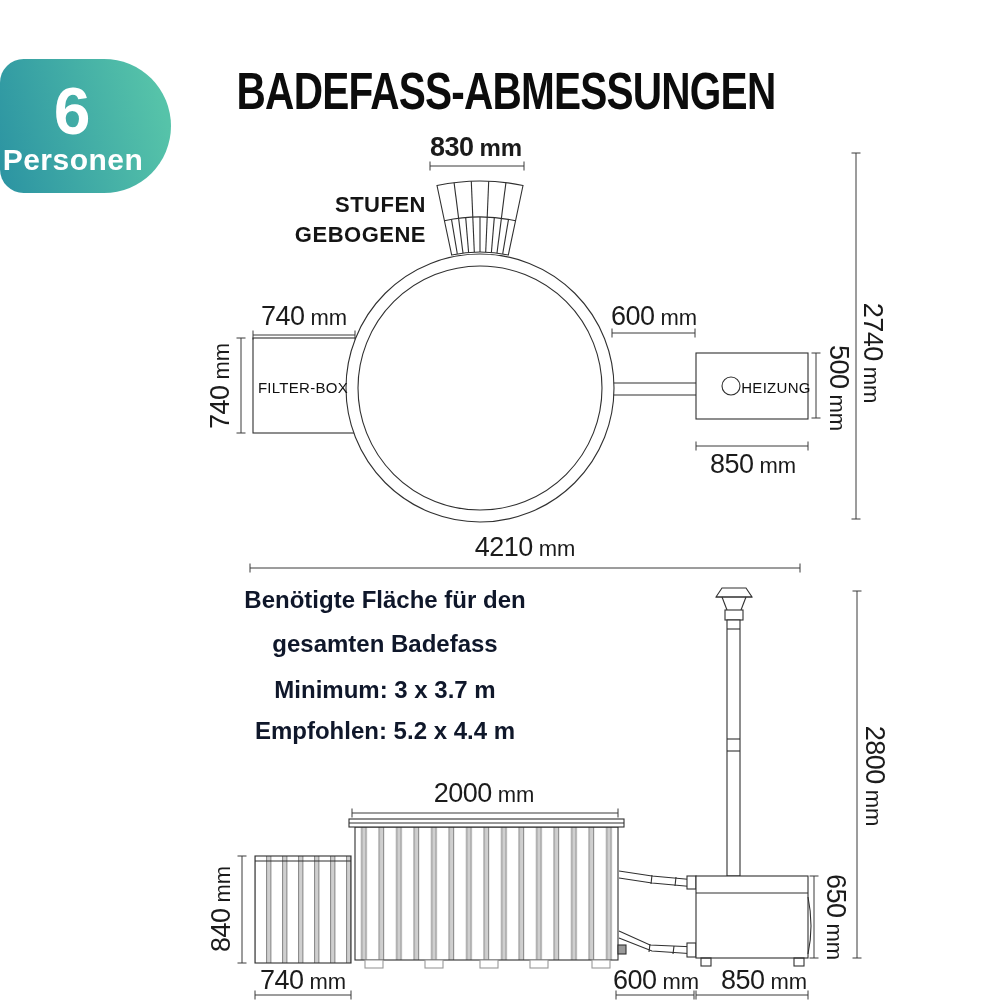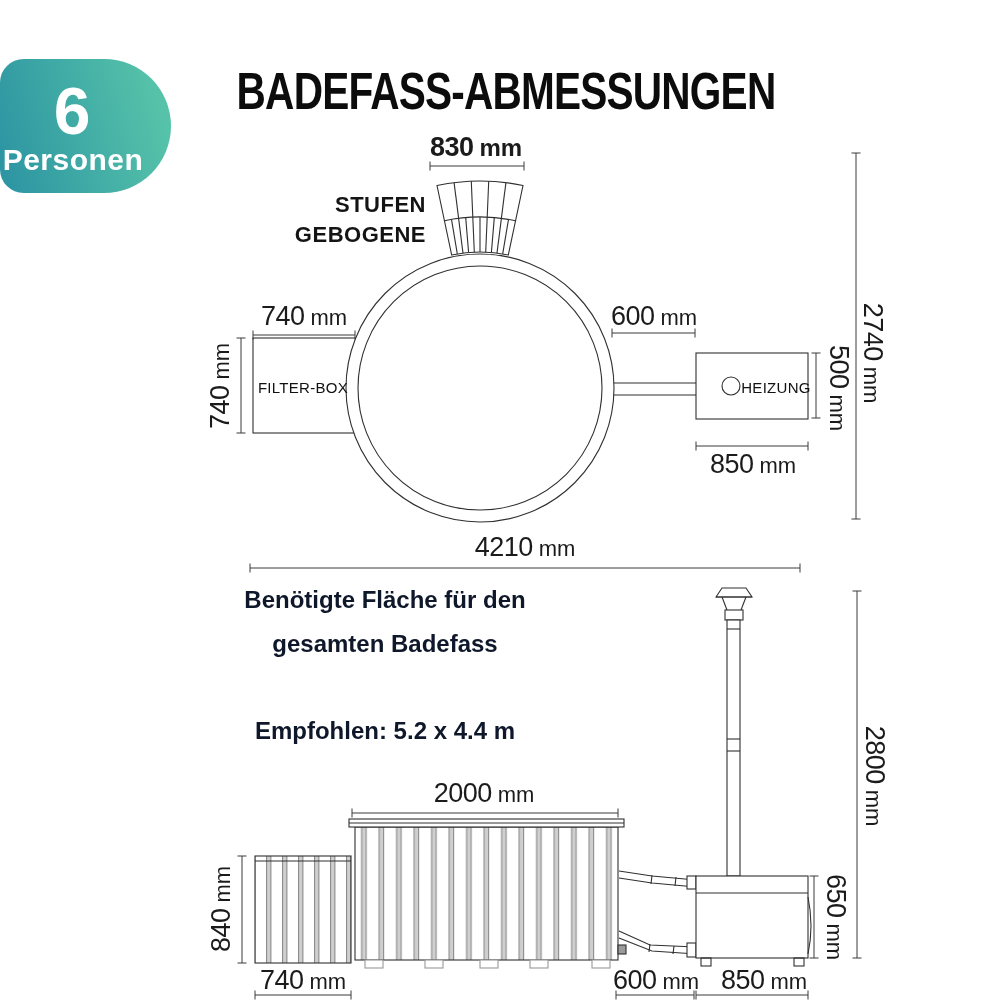--- a/index.html
+++ b/index.html
@@ -241,20 +241,21 @@
   </div>
   <div class="dim rotcw" style="left:872px;top:353px">
     <span class="v">2740</span><span class="u">mm</span>
   </div>
   <div class="dim" style="left:525px;top:547px">
     <span class="v">4210</span><span class="u">mm</span>
   </div>
 
   <div class="note" style="top:600px">Benötigte Fläche für den</div>
   <div class="note" style="top:644px">gesamten Badefass</div>
+  <div class="note" style="top:690px">Minimum: 3 x 3.7 m</div>
   <div class="note" style="top:731px">Empfohlen: 5.2 x 4.4 m</div>
 
   <div class="dim" style="left:484px;top:793px">
     <span class="v">2000</span><span class="u">mm</span>
   </div>
   <div class="dim rotccw" style="left:221px;top:909px">
     <span class="v">840</span><span class="u">mm</span>
   </div>
   <div class="dim" style="left:303px;top:980px">
     <span class="v">740</span><span class="u">mm</span>

